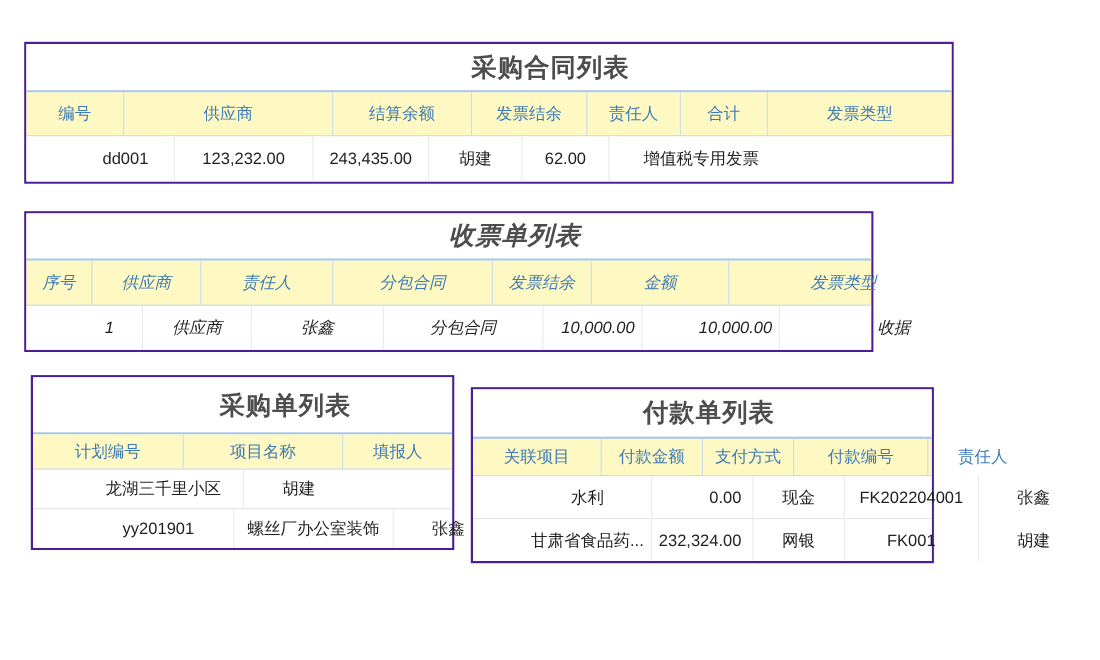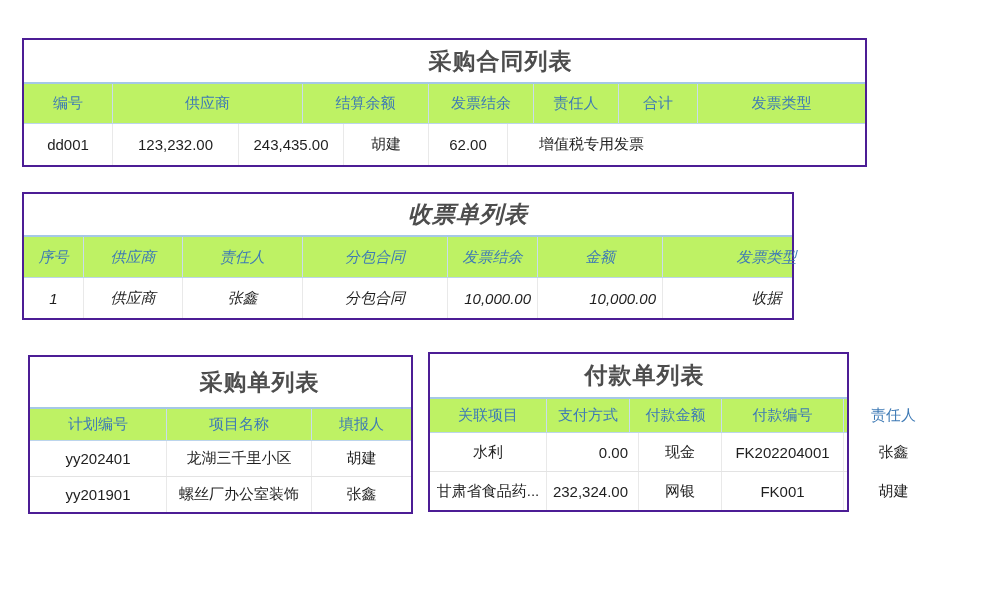--- a/index.html
+++ b/index.html
@@ -20,33 +20,33 @@
     display:flex; align-items:center; justify-content:center;
     border-bottom:2px solid #a5c8e6;
     background:#ffffff;
   }
   .title-text {
     font-size:23px; font-weight:700; color:#4d4d4d;
     position:relative; letter-spacing:1px;
   }
   .header-row {
     display:flex;
-    background:#bef264;
+    background:#fef9c3;
     border-bottom:1px solid #bcd5ec;
     text-align:right;
   }
   .header-cell {
     box-sizing:border-box; flex:none;
     display:flex; align-items:center; justify-content:center;
     font-size:15px; color:#3e7ab5;
     border-left:1px solid #c9dcee;
     overflow:hidden; white-space:nowrap;
   }
   .header-row .header-cell:first-child { border-left:none; }
-  .data-row { display:flex; background:#ffffff; }
+  .data-row { display:flex; background:#ffffff;padding-left:46px; }
   .data-row.second { border-top:1px solid #e3e3e3; }
   .cell {
     box-sizing:border-box; flex:none;
     display:flex; align-items:center; justify-content:center;
     font-size:15px; color:#1f1f1f;
     border-left:1px solid #e9e9e9;
     overflow:hidden; white-space:nowrap;
   }
   .data-row .cell:first-child { border-left:none; }
 
@@ -63,21 +63,21 @@
   .t2 { left:22px; top:192px; width:772px;font-style:italic; }
   .t2 .title-row  { height:41px; }
   .t2 .title-text { left:60px; }
   .t2 .header-row { height:40px; }
   .t2 .data-row   { height:40px; }
   .t2 .c0{width:59px} .t2 .c1{width:99px} .t2 .c2{width:120px}
   .t2 .c3{width:145px} .t2 .c4{width:90px} .t2 .c5{width:125px} .t2 .c6{width:208px}
   .t2 .c4.cell, .t2 .c5.cell { justify-content:flex-end; padding-right:6px; }
 
   
-  .t3 { left:28px; top:355px; width:385px; }
+  .t3 { left:28px; top:341px; width:385px; }
   .t3 .title-row  { height:50px; }
   .t3 .title-text { left:39px; }
   .t3 .header-row { height:31px; }
   .t3 .data-row   { height:35px; }
   .t3 .c0{width:136px} .t3 .c1{width:145px} .t3 .c2{width:100px}
 
   
   .t4 { left:428px; top:352px; width:421px; }
   .t4 .title-row  { height:43px; }
   .t4 .title-text { left:6px; }
@@ -140,39 +140,38 @@
 <div class="report-table t3">
   <div class="title-row">
     <span class="title-text">采购单列表</span>
   </div>
   <div class="header-row">
     <div class="header-cell c0">计划编号</div>
     <div class="header-cell c1">项目名称</div>
     <div class="header-cell c2">填报人</div>
   </div>
   <div class="data-row">
-    <div class="cell c0">yy202401</div>
     <div class="cell c1">龙湖三千里小区</div>
     <div class="cell c2">胡建</div>
   </div>
   <div class="data-row second">
     <div class="cell c0">yy201901</div>
     <div class="cell c1">螺丝厂办公室装饰</div>
     <div class="cell c2">张鑫</div>
   </div>
 </div>
 
 <div class="report-table t4">
   <div class="title-row">
     <span class="title-text">付款单列表</span>
   </div>
   <div class="header-row">
     <div class="header-cell c0">关联项目</div>
+    <div class="header-cell c1">付款金额</div>
     <div class="header-cell c2">支付方式</div>
-    <div class="header-cell c1">付款金额</div>
     <div class="header-cell c3">付款编号</div>
     <div class="header-cell c4">责任人</div>
   </div>
   <div class="data-row">
     <div class="cell c0">水利</div>
     <div class="cell c1">0.00</div>
     <div class="cell c2">现金</div>
     <div class="cell c3">FK202204001</div>
     <div class="cell c4">张鑫</div>
   </div>

